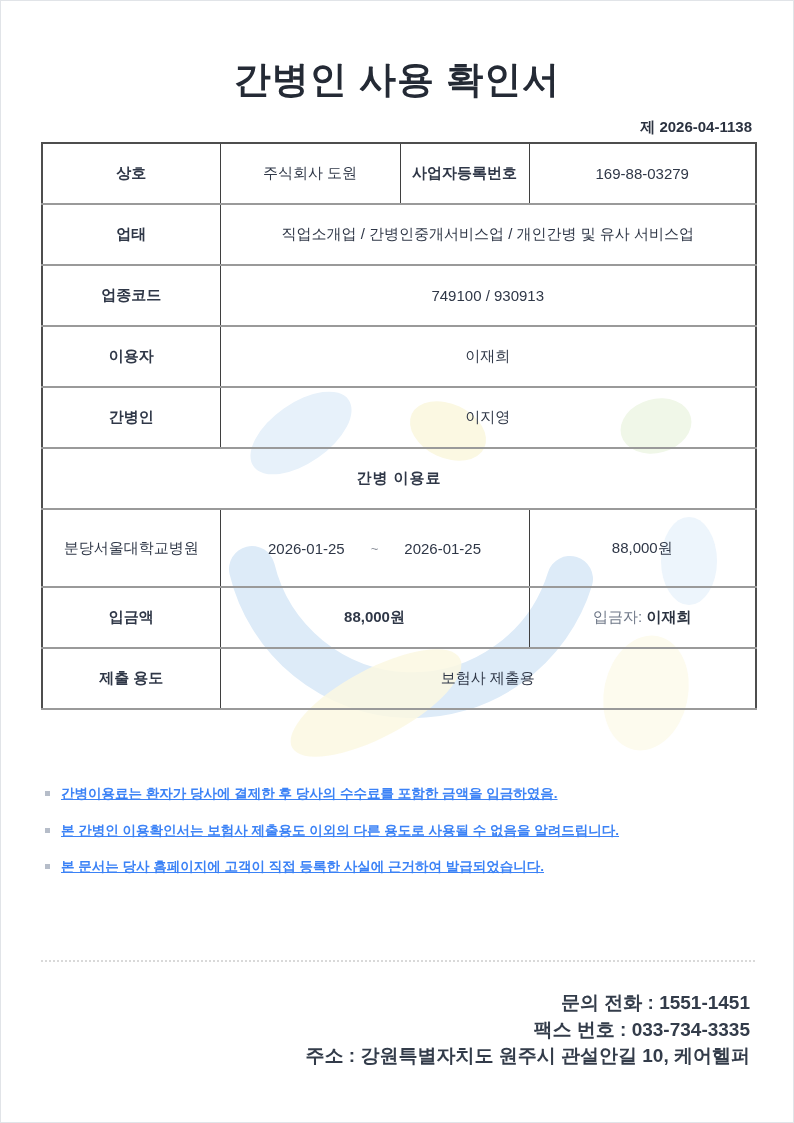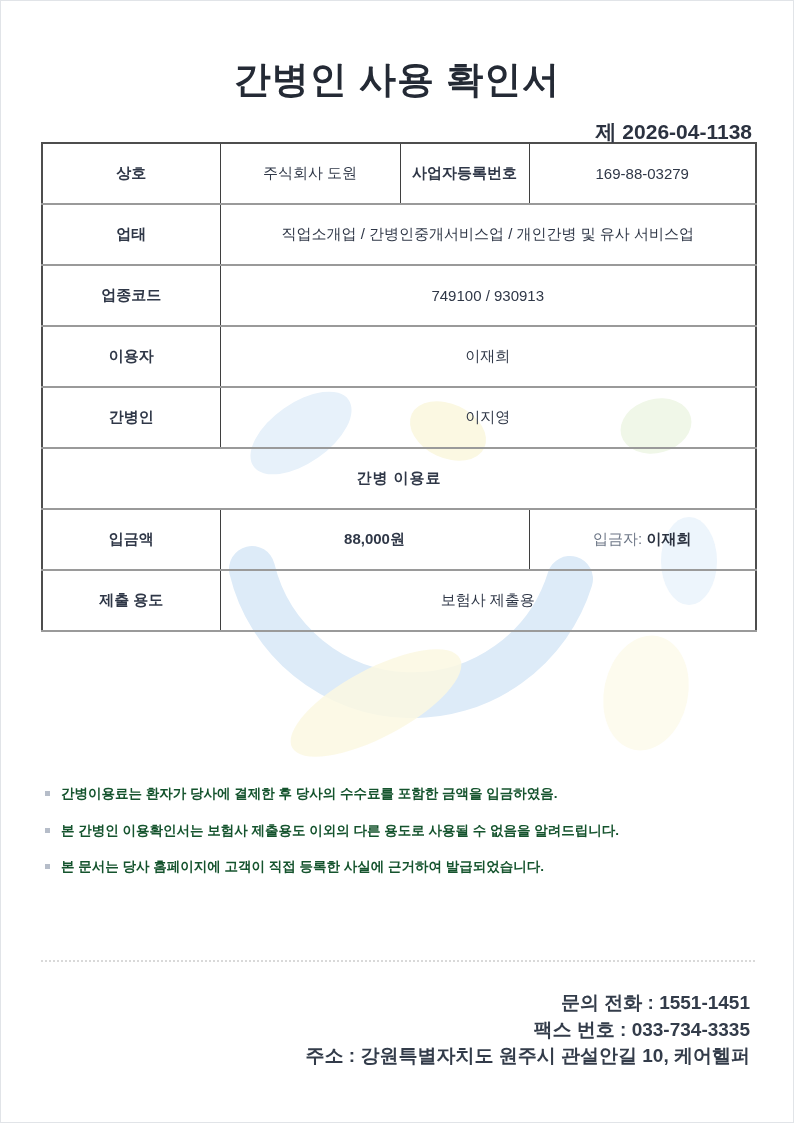--- a/index.html
+++ b/index.html
@@ -16,21 +16,21 @@
   }
   .watermark { position:absolute; inset:0; z-index:0; pointer-events:none; }
   .doc-title {
     position:absolute; top:54px; left:0; width:100%;
     text-align:center;
     font-size:37px; font-weight:700; letter-spacing:1px;
     color:#242a35; z-index:2;
   }
   .doc-number {
     position:absolute; top:117px; right:41px;
-    font-size:21px; font-weight:600; color:#2b3240; z-index:2;
+    font-size:15px; font-weight:600; color:#2b3240; z-index:2;
   }
   table.main {
     position:absolute; top:141px; left:40px;
     width:714px; z-index:1;
     border-collapse:collapse;
     table-layout:fixed;
     background:transparent;
     border:2px solid #4e4e4e;
   }
   table.main td {
@@ -60,22 +60,23 @@
   .gray-prefix { color:#6f7888; font-weight:400; }
   .bold-name { font-weight:700; color:#2b3240; }
   .date-cell { display:flex; justify-content:center; align-items:center; gap:26px; }
   .tilde { color:#8a8f99; font-size:13px; }
   .notes {
     position:absolute; top:783px; left:42px; width:712px; z-index:1;
   }
   .note-line {
     display:flex; align-items:flex-start;
     margin-bottom:17.5px;
-    font-size:13.5px; font-weight:600; color:#14532d;
+    font-size:13.5px; font-weight:600; color:#3b82f6;
     line-height:19px;
+    text-decoration:underline;
   }
   .bullet {
     flex:0 0 auto;
     width:5px; height:5px;
     background:#b6bdc9;
     margin:7px 11px 0 2px;
   }
   .dotted-sep {
     position:absolute; top:959px; left:40px; width:714px;
     border-top:2px dotted #d9d9d9; z-index:1;
@@ -131,20 +132,31 @@
       <td class="lbl">이용자</td>
       <td class="val-med" colspan="3">이재희</td>
     </tr>
     <tr class="r54">
       <td class="lbl">간병인</td>
       <td class="val-med" colspan="3">이지영</td>
     </tr>
     <tr class="r56">
       <td class="section-title" colspan="4">간병 이용료</td>
     </tr>
+    <tr class="r72">
+      <td class="val-med">분당서울대학교병원</td>
+      <td colspan="2">
+        <div class="date-cell">
+          <span>2026-01-25</span>
+          <span class="tilde">~</span>
+          <span>2026-01-25</span>
+        </div>
+      </td>
+      <td class="right-amt">88,000원</td>
+    </tr>
     <tr class="r48">
       <td class="lbl">입금액</td>
       <td class="lbl" colspan="2">88,000원</td>
       <td class="depositor">
         <span class="gray-prefix">입금자:</span>
         <span class="bold-name">이재희</span>
       </td>
     </tr>
     <tr class="r56">
       <td class="lbl">제출 용도</td>

